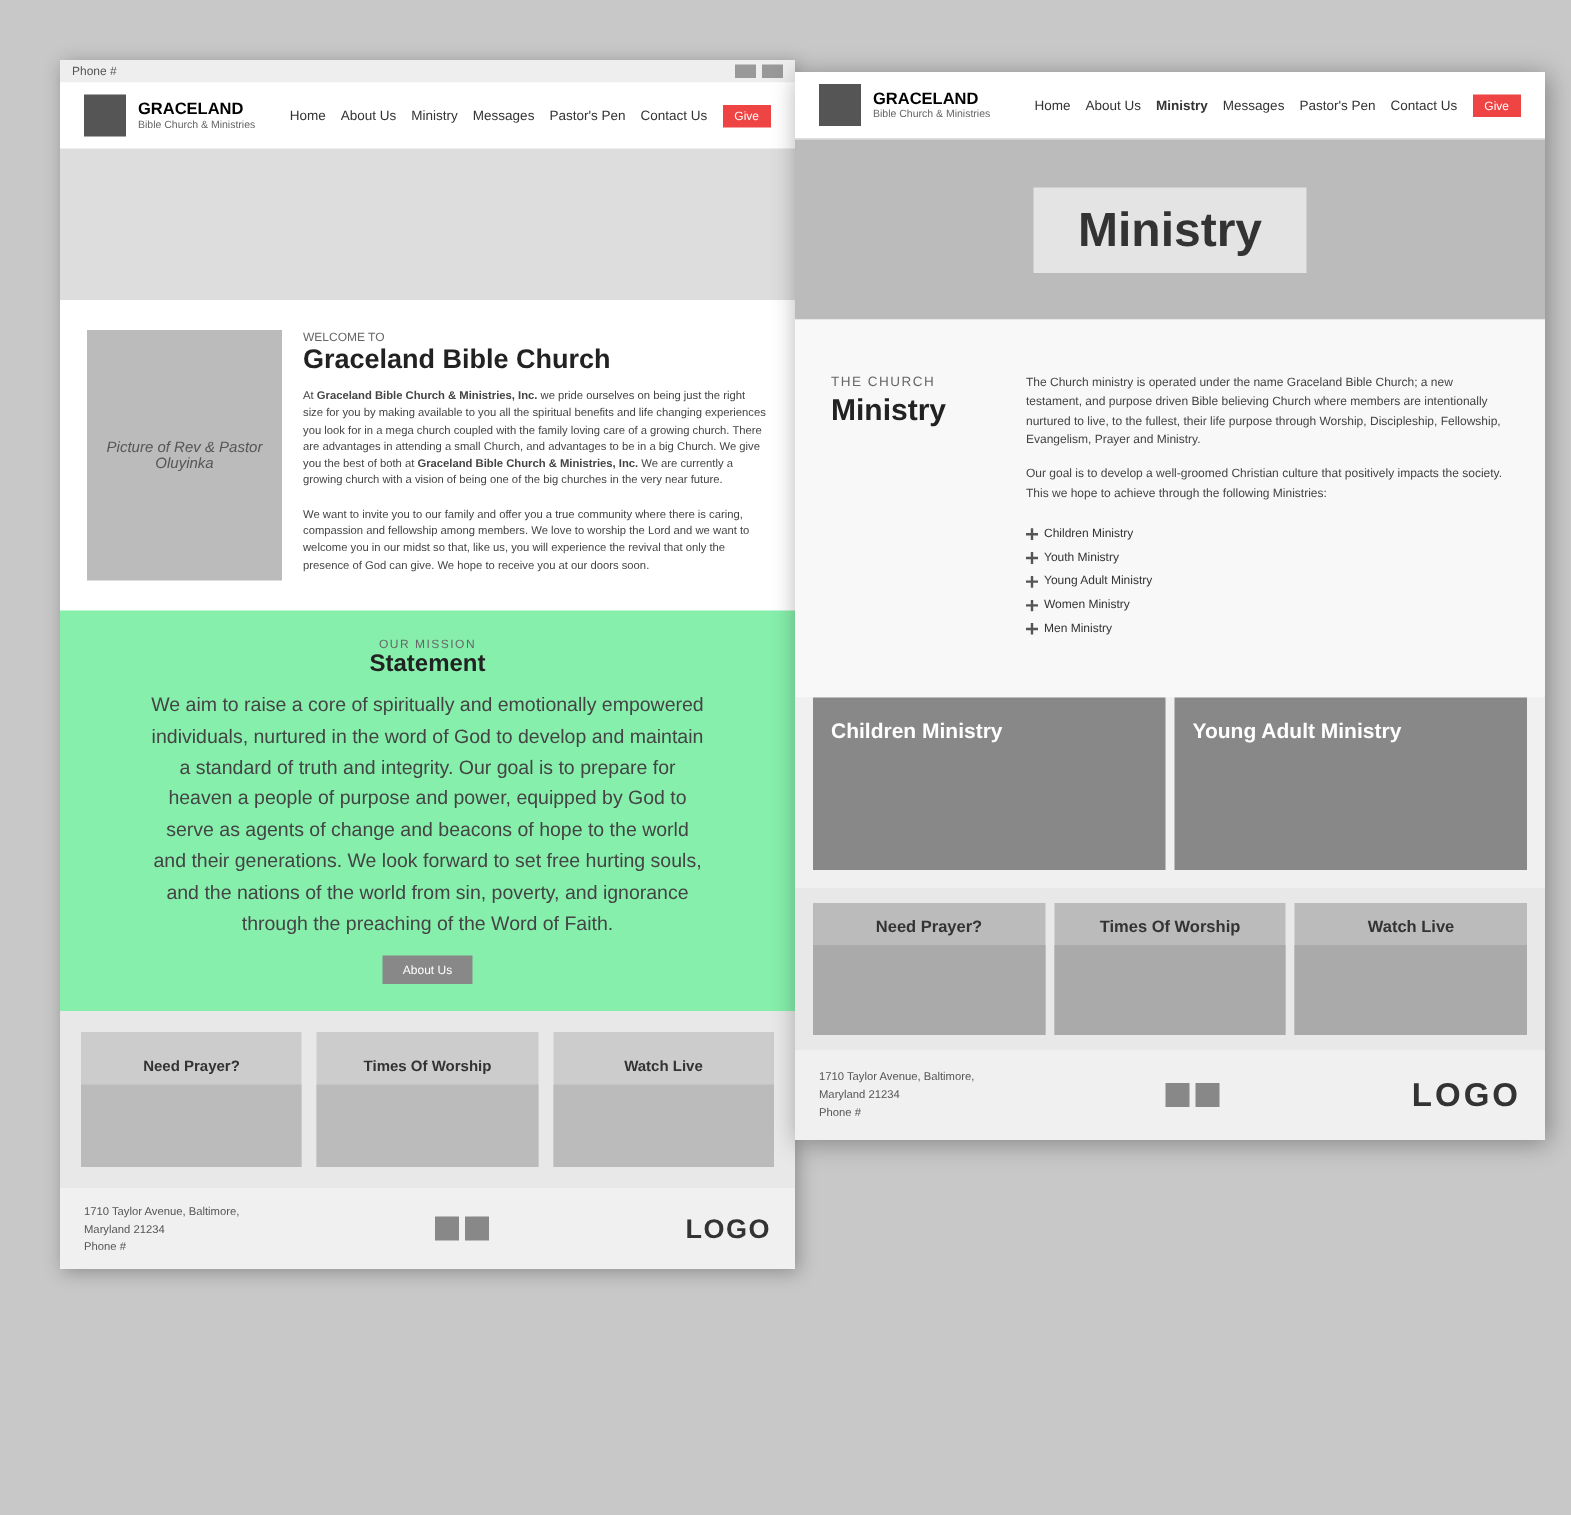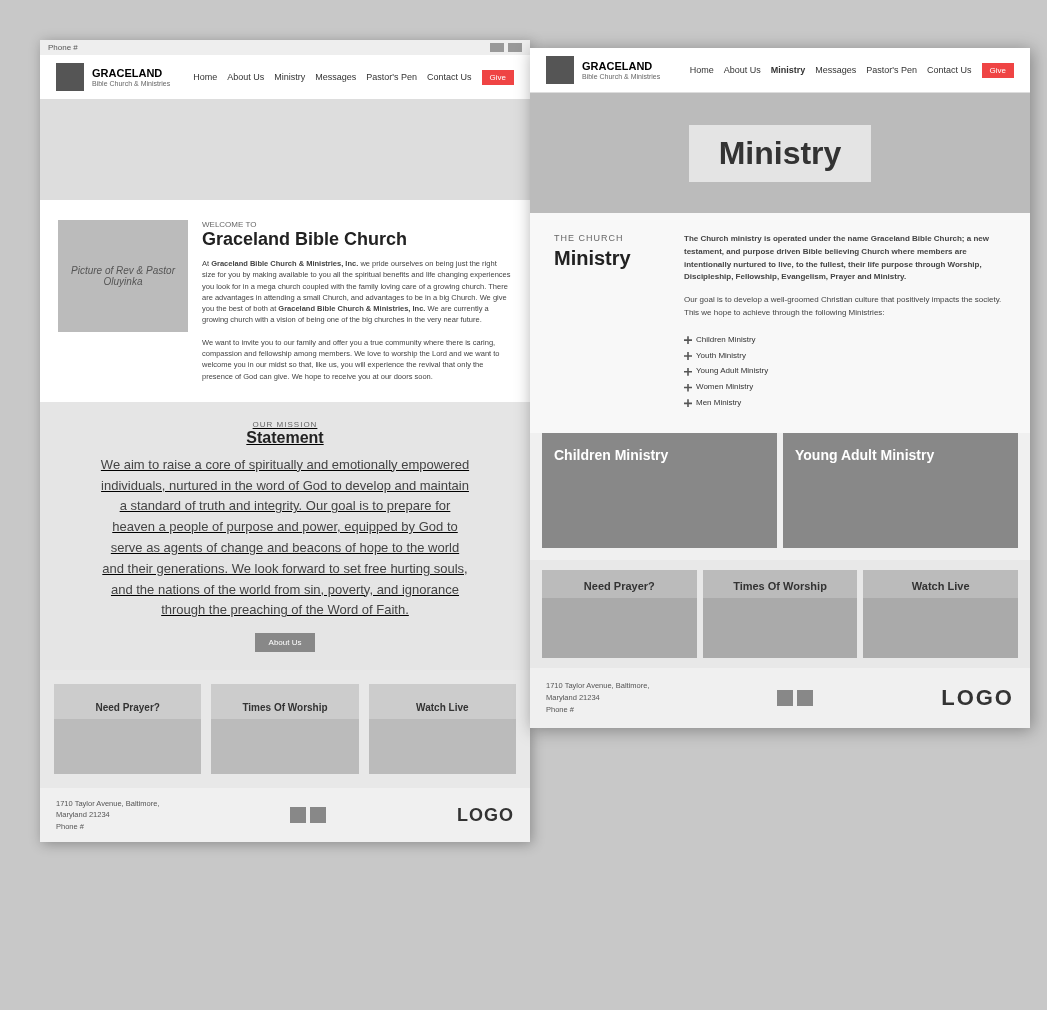--- a/index.html
+++ b/index.html
@@ -97,42 +97,41 @@
     
     .welcome-section {
       padding: 20px 18px;
       display: flex;
       gap: 14px;
       background: #fff;
     }
     .welcome-image {
       width: 130px;
       min-width: 130px;
-      height: 112px;
+      height: 167px;
       background: #bbb;
       display: flex;
       align-items: center;
       justify-content: center;
       text-align: center;
       font-size: 10px;
       color: #555;
       font-style: italic;
     }
     .welcome-text-col { flex: 1; }
     .welcome-label { font-size: 8px; color: #666; }
     .welcome-title { font-size: 18px; font-weight: bold; color: #222; margin-bottom: 8px; }
     .welcome-body { font-size: 7.5px; color: #444; line-height: 1.5; }
     .welcome-body strong { font-weight: bold; }
 
     
     .mission-section {
-      background: #e5e5e5;
+      background: #86efac;
       padding: 18px;
       text-align: center;
-      text-decoration: underline;
     }
     .mission-label { font-size: 8px; color: #666; letter-spacing: 1px; text-transform: uppercase; }
     .mission-title { font-size: 16px; font-weight: bold; color: #222; margin-bottom: 8px; }
     .mission-body { font-size: 13px; color: #444; line-height: 1.6; max-width: 370px; margin: 0 auto 10px; }
     .mission-btn {
       background: #888;
       color: #fff;
       font-size: 8px;
       padding: 5px 14px;
       border: none;
@@ -198,31 +197,31 @@
       font-size: 32px;
       font-weight: bold;
       color: #333;
       background: rgba(255,255,255,0.6);
       padding: 10px 30px;
     }
 
     .rm-ministry-section {
       display: flex;
       gap: 0;
-      padding: 20px 24px;
+      padding: 36px 24px;
       background: #f8f8f8;
     }
     .rm-ministry-left {
       width: 130px;
       min-width: 130px;
     }
     .rm-ministry-label { font-size: 9px; color: #666; text-transform: uppercase; letter-spacing: 1px; }
     .rm-ministry-title { font-size: 20px; font-weight: bold; color: #222; margin-top: 4px; }
     .rm-ministry-right { flex: 1; font-size: 8px; color: #444; line-height: 1.6; }
-    .rm-ministry-intro { margin-bottom: 10px; font-weight: bold; }
+    .rm-ministry-intro { margin-bottom: 10px; }
     .rm-ministry-goal { margin-bottom: 14px; }
     .rm-ministry-list { list-style: none; padding: 0; }
     .rm-ministry-list li {
       font-size: 8px; color: #333; margin-bottom: 3px;
       display: flex; align-items: center; gap: 4px;
     }
     .rm-list-cross {
       display: inline-block;
       width: 8px; height: 8px;
       background: #555;

